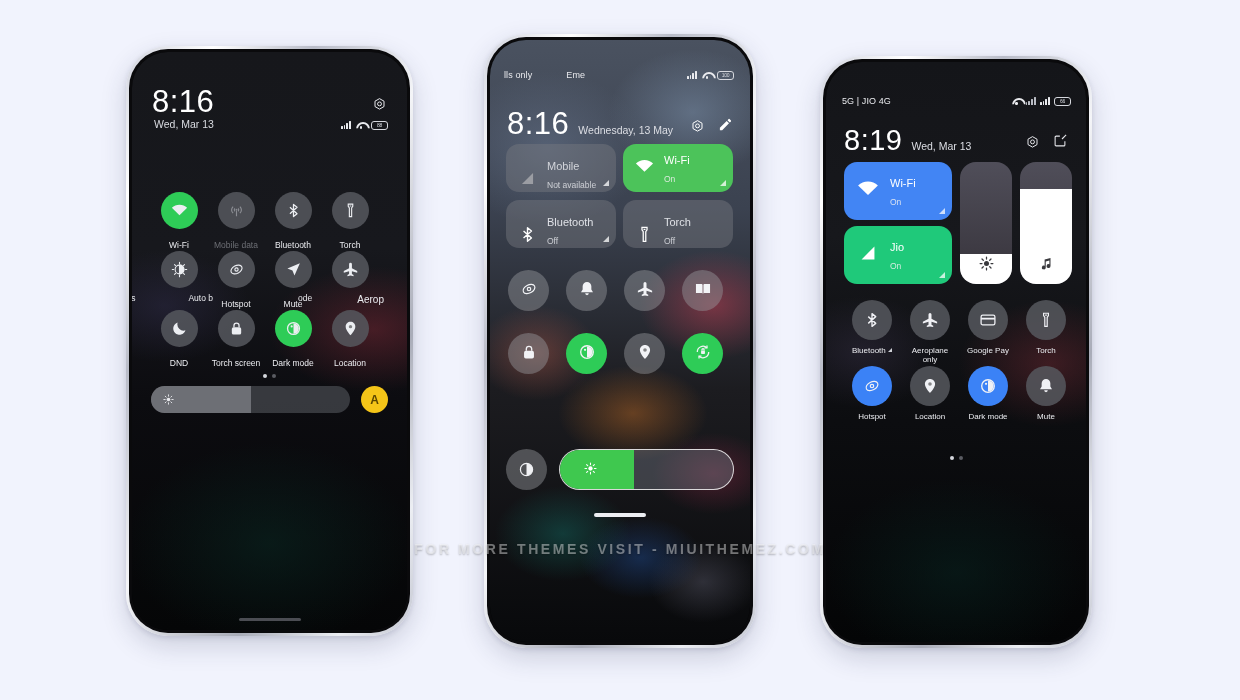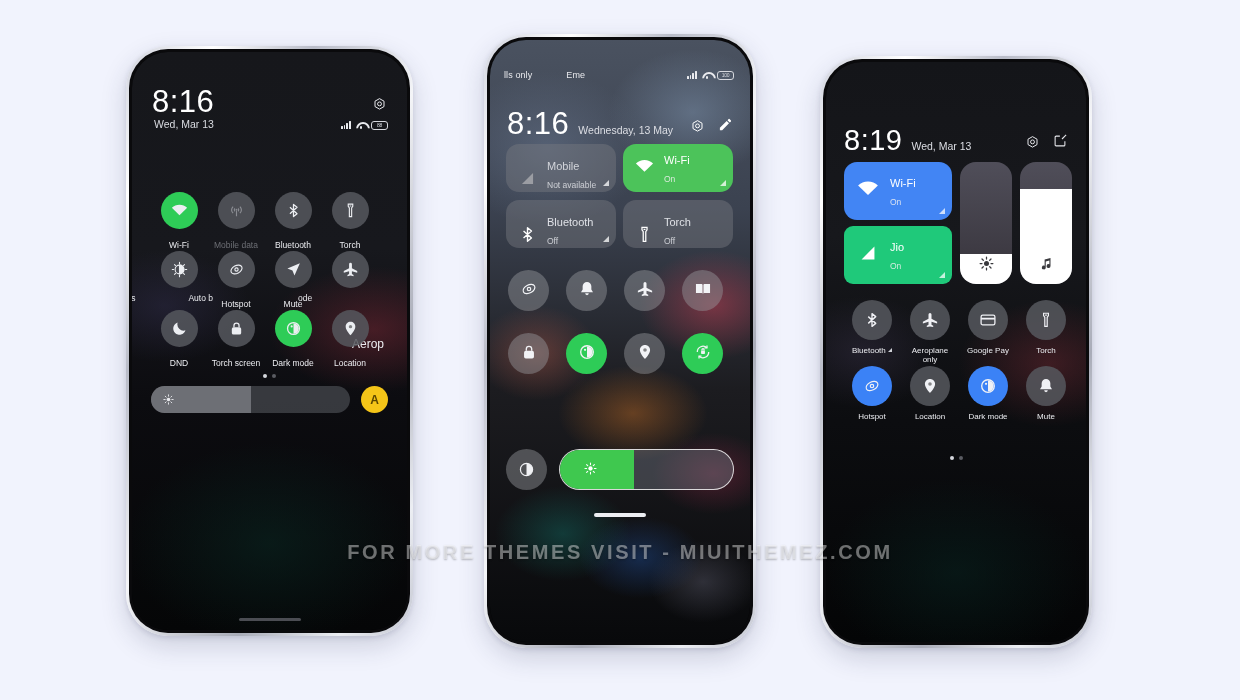--- a/index.html
+++ b/index.html
@@ -123,37 +123,37 @@
   .rtile .t-title { color:#fff; font-size:11px; line-height:1.1; }
   .rtile .t-sub { font-size:8.5px; line-height:1.1; opacity:.85; color:#f2f2f2; }
   .rtile .corner {
     position:absolute; right:7px; bottom:6px; width:0; height:0;
     border-left: 6px solid transparent; border-bottom: 6px solid rgba(255,255,255,.75);
   }
   .rtile.grey { background: rgba(120,122,128,.45); align-items: flex-end; }
   .rtile.grey .t-title, .rtile.grey .t-sub { color: #dfe1e6; }
   .rtile.grey.muted .t-title { color:#d2d4da; }
   .rtile.green { background:#4cc35a; }
-  .rtile.green2 { background:#1fc97a;border-radius:9px; }
+  .rtile.green2 { background:#1fc97a; }
   .rtile.blue { background:#4285f4; }
 
   
   .slider-h { border-radius: 999px; overflow: hidden; position: relative; display:flex; }
   .slider-v { border-radius: 16px; overflow:hidden; position:relative; display:flex; flex-direction:column; }
 
   .dots { display:flex; gap:5px; justify-content:center; align-items:center; }
   .dots i { width:4px; height:4px; border-radius:50%; background:#5a5c62; display:block; }
   .dots i.active { background:#d5d7dd; }
 
   .homebar { border-radius: 3px; background:#c9cbd2; }
 
   
   .watermark {
     position:absolute; left:0; right:0; top:541px; text-align:center;
-    font-size:20px; font-weight:700; letter-spacing: 2.6px;
+    font-size:14px; font-weight:700; letter-spacing: 2.6px;
     color: rgba(255,255,255,.42);
     text-shadow: 0 1px 2px rgba(0,0,0,.25);
     pointer-events:none;
   }
 </style>
 </head>
 <body>
 
 <div class="stage">
 
@@ -275,21 +275,21 @@
           </div>
           <div class="cell" style="position: absolute; top: 199px; left: 193px; width: 50px;">
             <div class="circ dark" style="width:37px;height:37px;">
               <svg width="17" height="17" viewBox="0 0 24 24">
                 <path d="M21.5 14.2 14 10.2V4.6a2 2 0 0 0-4 0v5.6l-7.5 4v2.4l7.5-2.3v4l-2.3 1.5v1.6L12 20.6l4.3.8v-1.6L14 18.3v-4l7.5 2.3z" fill="#eceef2"></path>
               </svg>
             </div>
         <div style="margin-top:6px;">
               <div style="display:flex;justify-content:space-between;width:86px;margin-left:-18px;">
           <span class="tile-label" style="font-size:8.5px;">ode</span>
-          <span class="tile-label" style="font-size:12px;margin-top:44px;">Aerop</span>
+          <span class="tile-label" style="font-size:10px;">Aerop</span>
               </div>
             </div>
           </div>
           <div class="cell" style="position: absolute; top: 258px; left: 22px; width: 50px;">
             <div class="circ dark" style="width:37px;height:37px;">
               <svg width="17" height="17" viewBox="0 0 24 24">
                 <path d="M20.4 14.6A8.8 8.8 0 0 1 9.4 3.6a8.8 8.8 0 1 0 11 11z" fill="#eceef2"></path>
               </svg>
             </div>
         <div style="margin-top:6px;">
@@ -508,20 +508,43 @@
       <div class="homebar" style="position:absolute;top:473px;left:50%;transform:translateX(-50%);width:52px;height:3.5px;background:#eceef2;"></div>
     </div>
   </div>
 
   <div class="phone" id="phone3">
     <div class="bezel"></div>
     <div class="bezel-inner"></div>
     <div class="screen">
       <div class="bg3"></div>
 
+      <div class="statusbar" style="top:32px;height:14px;">
+        <div class="sb-left" style="padding-left:16px;">
+          <span>5G | JIO 4G</span>
+        </div>
+        <div class="sb-right" style="gap:4px;padding-right:15px;">
+          <span class="wifi-glyph"></span>
+          <span class="sig dim">
+              <i></i>
+              <i></i>
+              <i></i>
+              <i></i>
+            </span>
+          <span class="sig">
+              <i></i>
+              <i></i>
+              <i></i>
+              <i></i>
+            </span>
+          <span class="batt">
+              <span>66</span>
+            </span>
+        </div>
+      </div>
 
       <div class="clockrow" style="top:62px;padding:0 18px;">
         <div class="bigtime" style="font-size:29px;">8:19</div>
         <div class="datetxt" style="font-size:10.5px;margin-left:9px;">Wed, Mar 13</div>
         <div class="hdr-icons" style="gap:13px;">
           <span class="gearhex">
             <svg width="15" height="15" viewBox="0 0 24 24" fill="none" stroke="#e6e7eb" stroke-width="1.6">
               <path d="M12 2.6 19.2 6.7v8.6L12 19.4 4.8 15.3V6.7z"></path>
                 <circle cx="12" cy="11" r="3.1"></circle>
             </svg>

